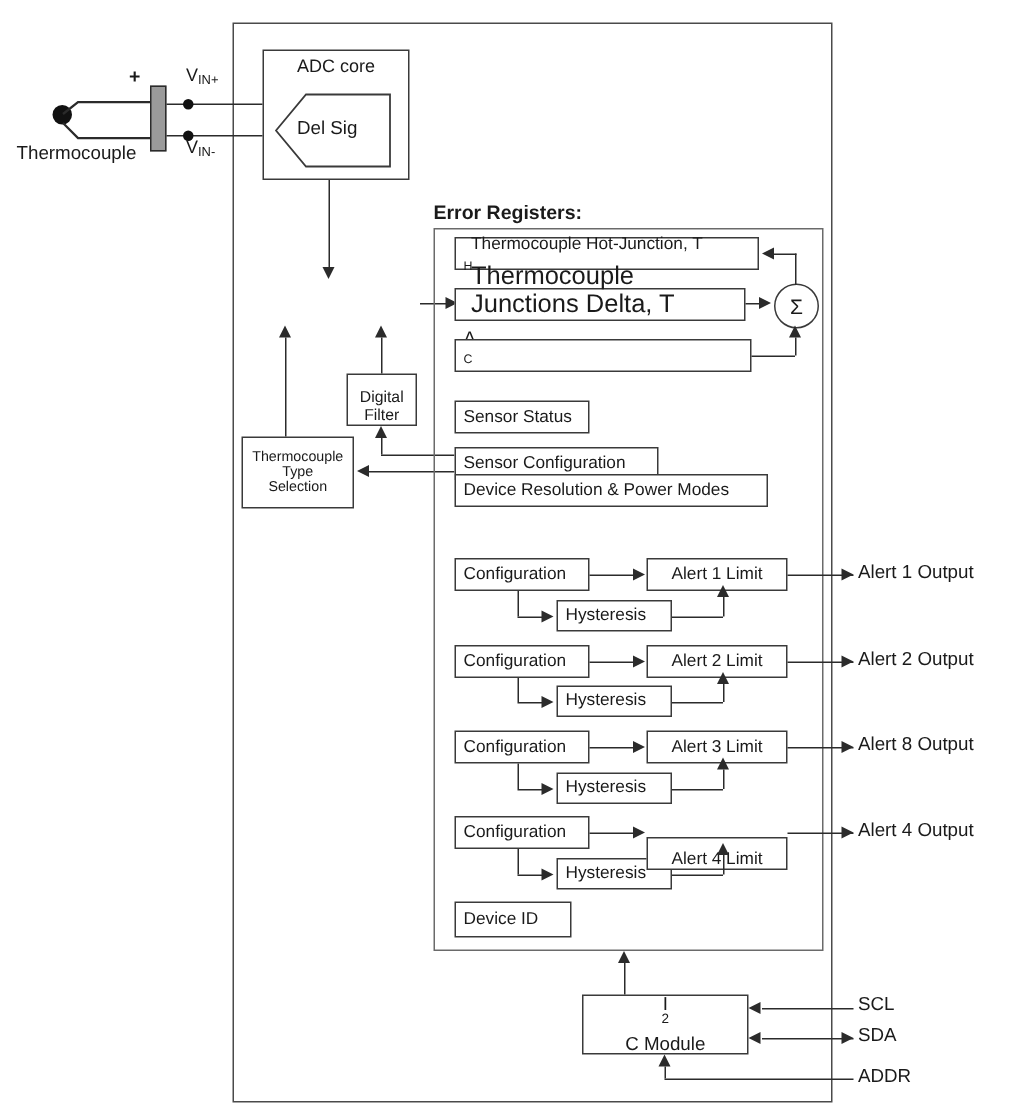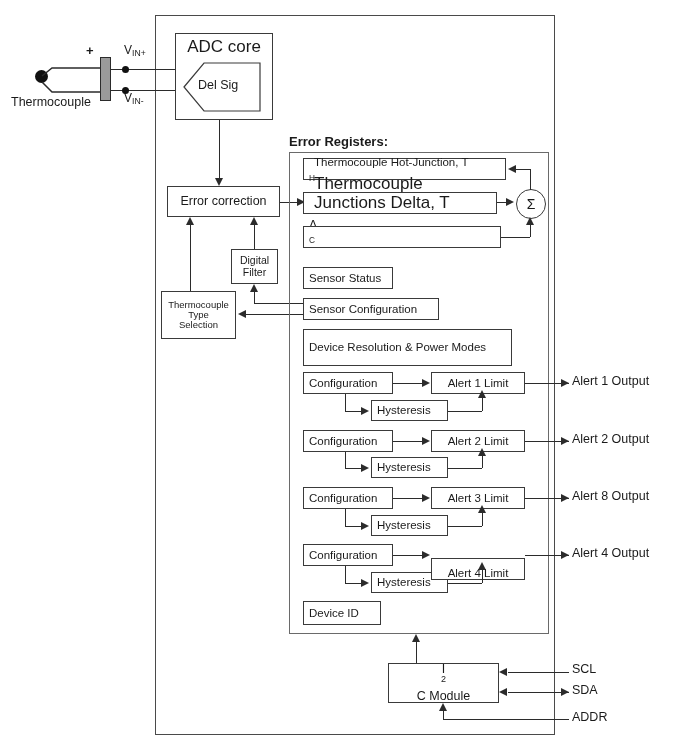--- a/index.html
+++ b/index.html
@@ -55,38 +55,35 @@
     <span>V</span><sub>IN+</sub>
   </div>
 
   <div class="h" style="left:111px;top:90px;width:150px;"></div>
   <div class="dot" style="left:122px;top:87px;"></div>
   <div class="txt" style="left:124px;top:92px;font-size:12px;">
     <span>V</span><sub>IN-</sub>
   </div>
 
   <div class="box ctr" style="left:175px;top:33px;width:98px;height:87px;align-items:flex-start;">
-    <span style="width:100%;margin-top:4px;font-size:17px;">ADC core</span>
+    <span style="width:100%;margin-top:4px;font-size:12px;">ADC core</span>
   </div>
   <svg class="abs" style="left:182px;top:59px;width:83px;height:56px;" viewBox="0 0 83 56">
     <polygon points="2,28 22,4 78,4 78,52 22,52" fill="#ffffff" stroke="#3a3a3a" stroke-width="1.2"></polygon>
   </svg>
   <div class="txt" style="left:198px;top:79px;font-size:12.5px;">Del Sig</div>
 
   <div class="v" style="left:219px;top:120px;height:58px;"></div>
   <div class="ar ar-d" style="left:215px;top:178px;"></div>
 
-  <div class="box ctr" style="left:167px;top:186px;width:113px;height:31px;">
-    <span style="font-size:12.5px;">Error correction</span>
-  </div>
 
   <div class="h" style="left:280px;top:202px;width:19px;"></div>
   <div class="ar ar-r" style="left:297px;top:198px;"></div>
 
-  <div class="box ctr" style="left:231px;top:249px;width:47px;height:35px;flex-direction:column;justify-content:center;">
+  <div class="box ctr" style="left:231px;top:249px;width:47px;height:35px;flex-direction:column;justify-content:flex-end;">
     <span style="font-size:10.5px;">Digital</span>
     <span style="font-size:10.5px;">Filter</span>
   </div>
 
   <div class="v" style="left:254px;top:225px;height:24px;"></div>
   <div class="ar ar-u" style="left:250px;top:217px;"></div>
 
   <div class="box ctr" style="left:161px;top:291px;width:75px;height:48px;flex-direction:column;justify-content:center;">
     <span style="font-size:9.5px;">Thermocouple</span>
     <span style="font-size:9.5px;">Type</span>
@@ -140,21 +137,21 @@
   <div class="ar ar-l" style="left:508px;top:165px;"></div>
 
   <div class="box lft" style="left:303px;top:267px;width:90px;height:22px;">
     <span style="font-size:11.5px;">Sensor Status</span>
   </div>
 
   <div class="box lft" style="left:303px;top:298px;width:136px;height:22px;">
     <span style="font-size:11.5px;">Sensor Configuration</span>
   </div>
 
-  <div class="box lft" style="left:303px;top:329px;width:209px;height:37px;">
+  <div class="box lft" style="left:303px;top:316px;width:209px;height:22px;">
     <span style="font-size:11.5px;">Device Resolution &amp; Power Modes</span>
   </div>
 
   <div class="box lft" style="left:303px;top:372px;width:90px;height:22px;">
     <span style="font-size:11.5px;">Configuration</span>
   </div>
   <div class="box lft" style="left:371px;top:400px;width:77px;height:21px;">
     <span style="font-size:11.5px;">Hysteresis</span>
   </div>
   <div class="box ctr" style="left:431px;top:372px;width:94px;height:22px;">

